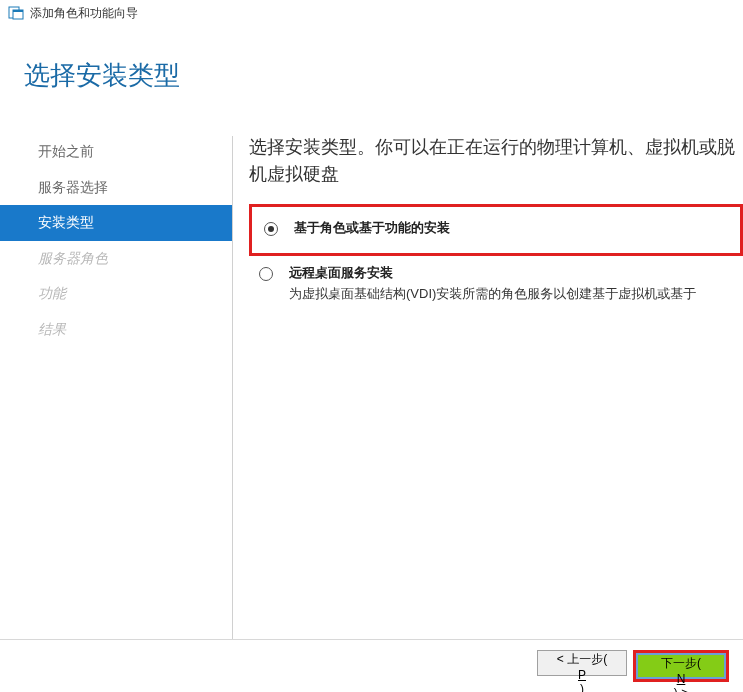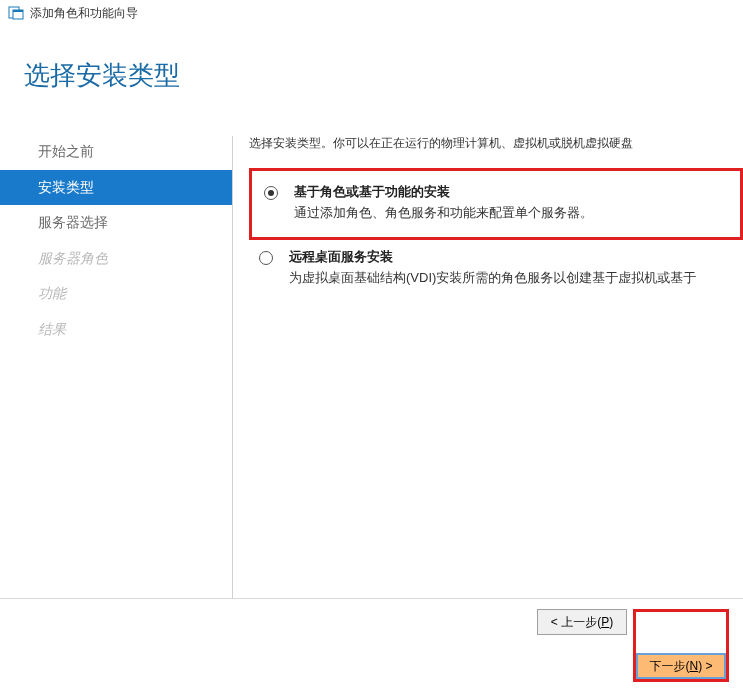--- a/index.html
+++ b/index.html
@@ -63,21 +63,21 @@
       width: 1px;
       background: #d0d0d0;
       margin-top: 6px;
       height: 100%;
     }
     .content {
       flex: 1;
       padding: 4px 0 0 16px;
     }
     .instruction {
-      font-size: 12px;
+      font-size: 18px;
       color: #333;
       margin-bottom: 16px;
       line-height: 1.5;
     }
     .options-highlight {
       border: 3px solid #e02020;
       padding: 10px 8px 12px 8px;
       margin-bottom: 6px;
     }
     .option-row {
@@ -136,32 +136,32 @@
     .btn {
       min-width: 90px;
       height: 26px;
       border: 1px solid #a0a0a0;
       background: #f0f0f0;
       font-size: 12px;
       padding: 0 10px;
       cursor: pointer;
       display: flex;
       align-items: center;
-      justify-content: center;
+      justify-content: space-between;
       font-family: inherit;
+      flex-direction: column;
     }
     .btn-highlight-wrap {
       border: 3px solid #e02020;
       padding: 0;
       display: flex;
     }
     .btn.primary {
       border: 2px solid #6aa0d8;
-      background: #fdba74;
-      margin-top: 41px;
+      background: #84cc16;
     }
     .underline { text-decoration: underline; }
   </style>
 </head>
 <body>
 
 <div class="titlebar">
   <span class="titlebar-icon">
     <svg width="16" height="16" viewBox="0 0 16 16">
       <rect x="1" y="2" width="10" height="11" fill="none" stroke="#1a7ab8" stroke-width="1"></rect>
@@ -170,38 +170,37 @@
     </svg>
   </span>
   <span>添加角色和功能向导</span>
 </div>
 
 <h1 class="page-title">选择安装类型</h1>
 
 <div class="main-area">
   <nav class="sidebar">
     <div class="sidebar-item">开始之前</div>
+    <div class="sidebar-item">服务器选择</div>
     <div class="sidebar-item active">安装类型</div>
-    <div class="sidebar-item">服务器选择</div>
     <div class="sidebar-item disabled">服务器角色</div>
     <div class="sidebar-item disabled">功能</div>
     <div class="sidebar-item disabled">结果</div>
   </nav>
 
   <div class="divider"></div>
 
   <section class="content">
     <p class="instruction">选择安装类型。你可以在正在运行的物理计算机、虚拟机或脱机虚拟硬盘</p>
 
     <div class="options-highlight">
       <div class="option-row">
         <span class="radio checked"></span>
         <div class="option-text">
           <div class="option-title">基于角色或基于功能的安装</div>
-          <div class="option-desc">通过添加角色、角色服务和功能来配置单个服务器。</div>
         </div>
       </div>
     </div>
 
     <div class="option-row">
       <span class="radio"></span>
       <div class="option-text">
         <div class="option-title">远程桌面服务安装</div>
         <div class="option-desc">为虚拟桌面基础结构(VDI)安装所需的角色服务以创建基于虚拟机或基于</div>
       </div>

